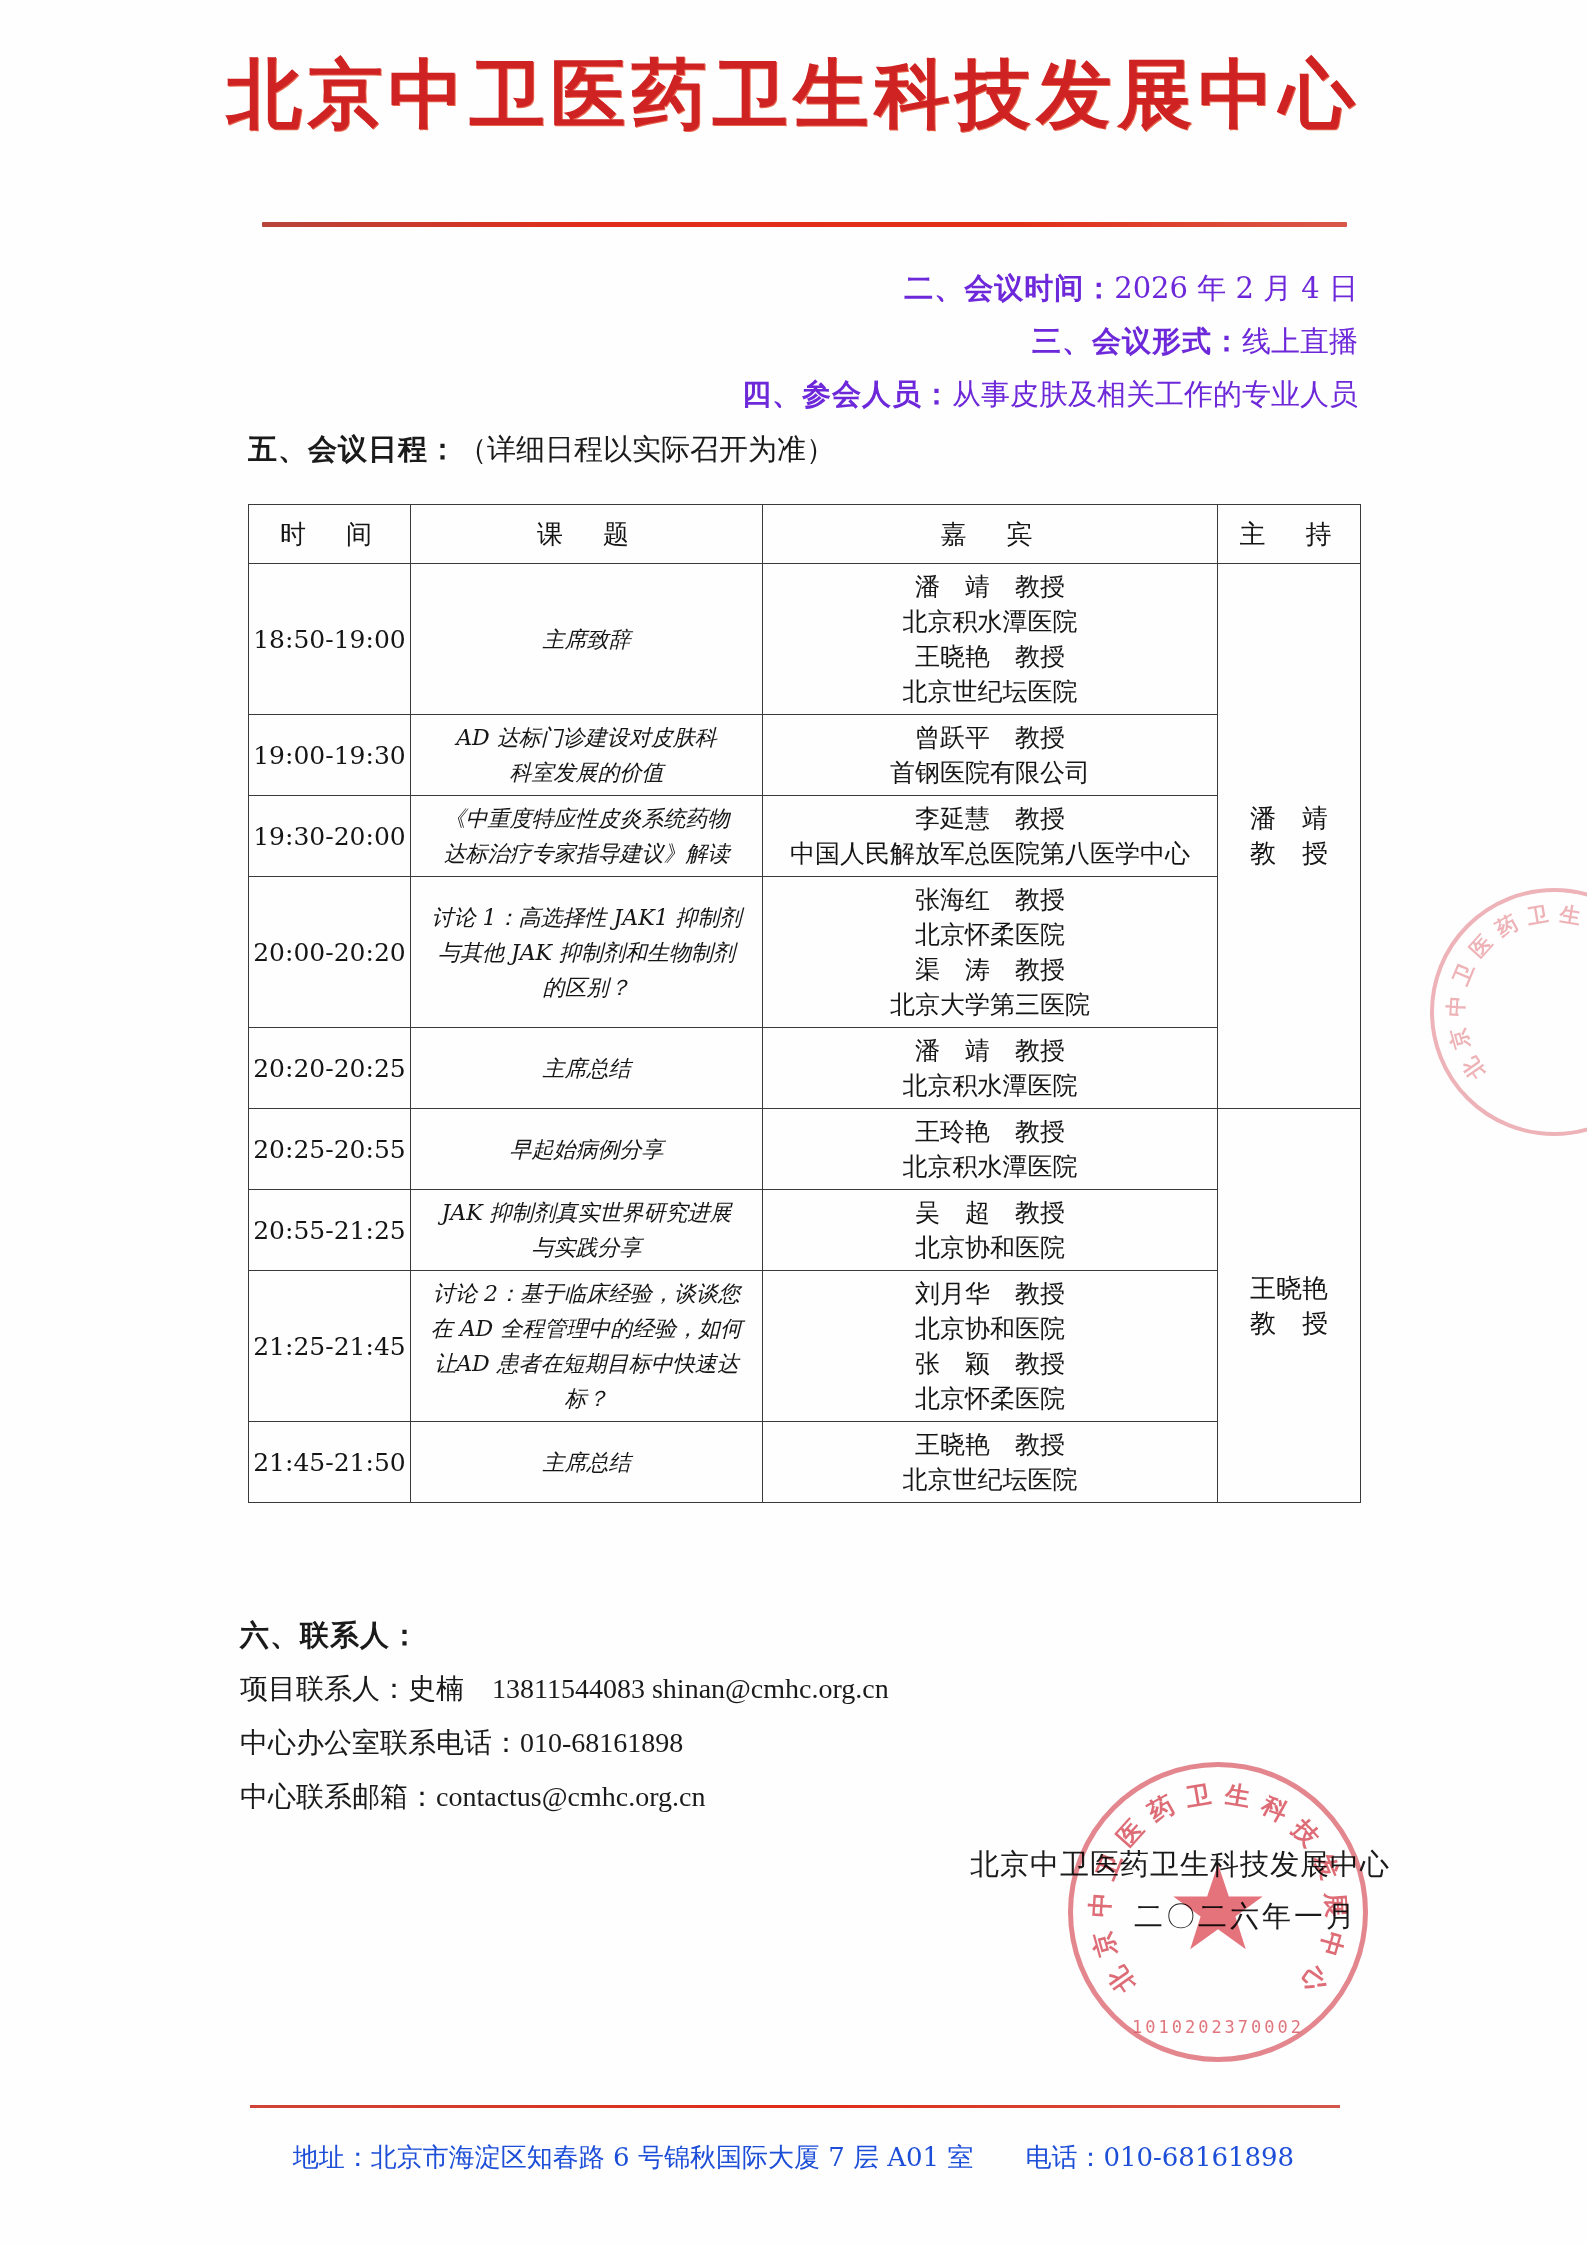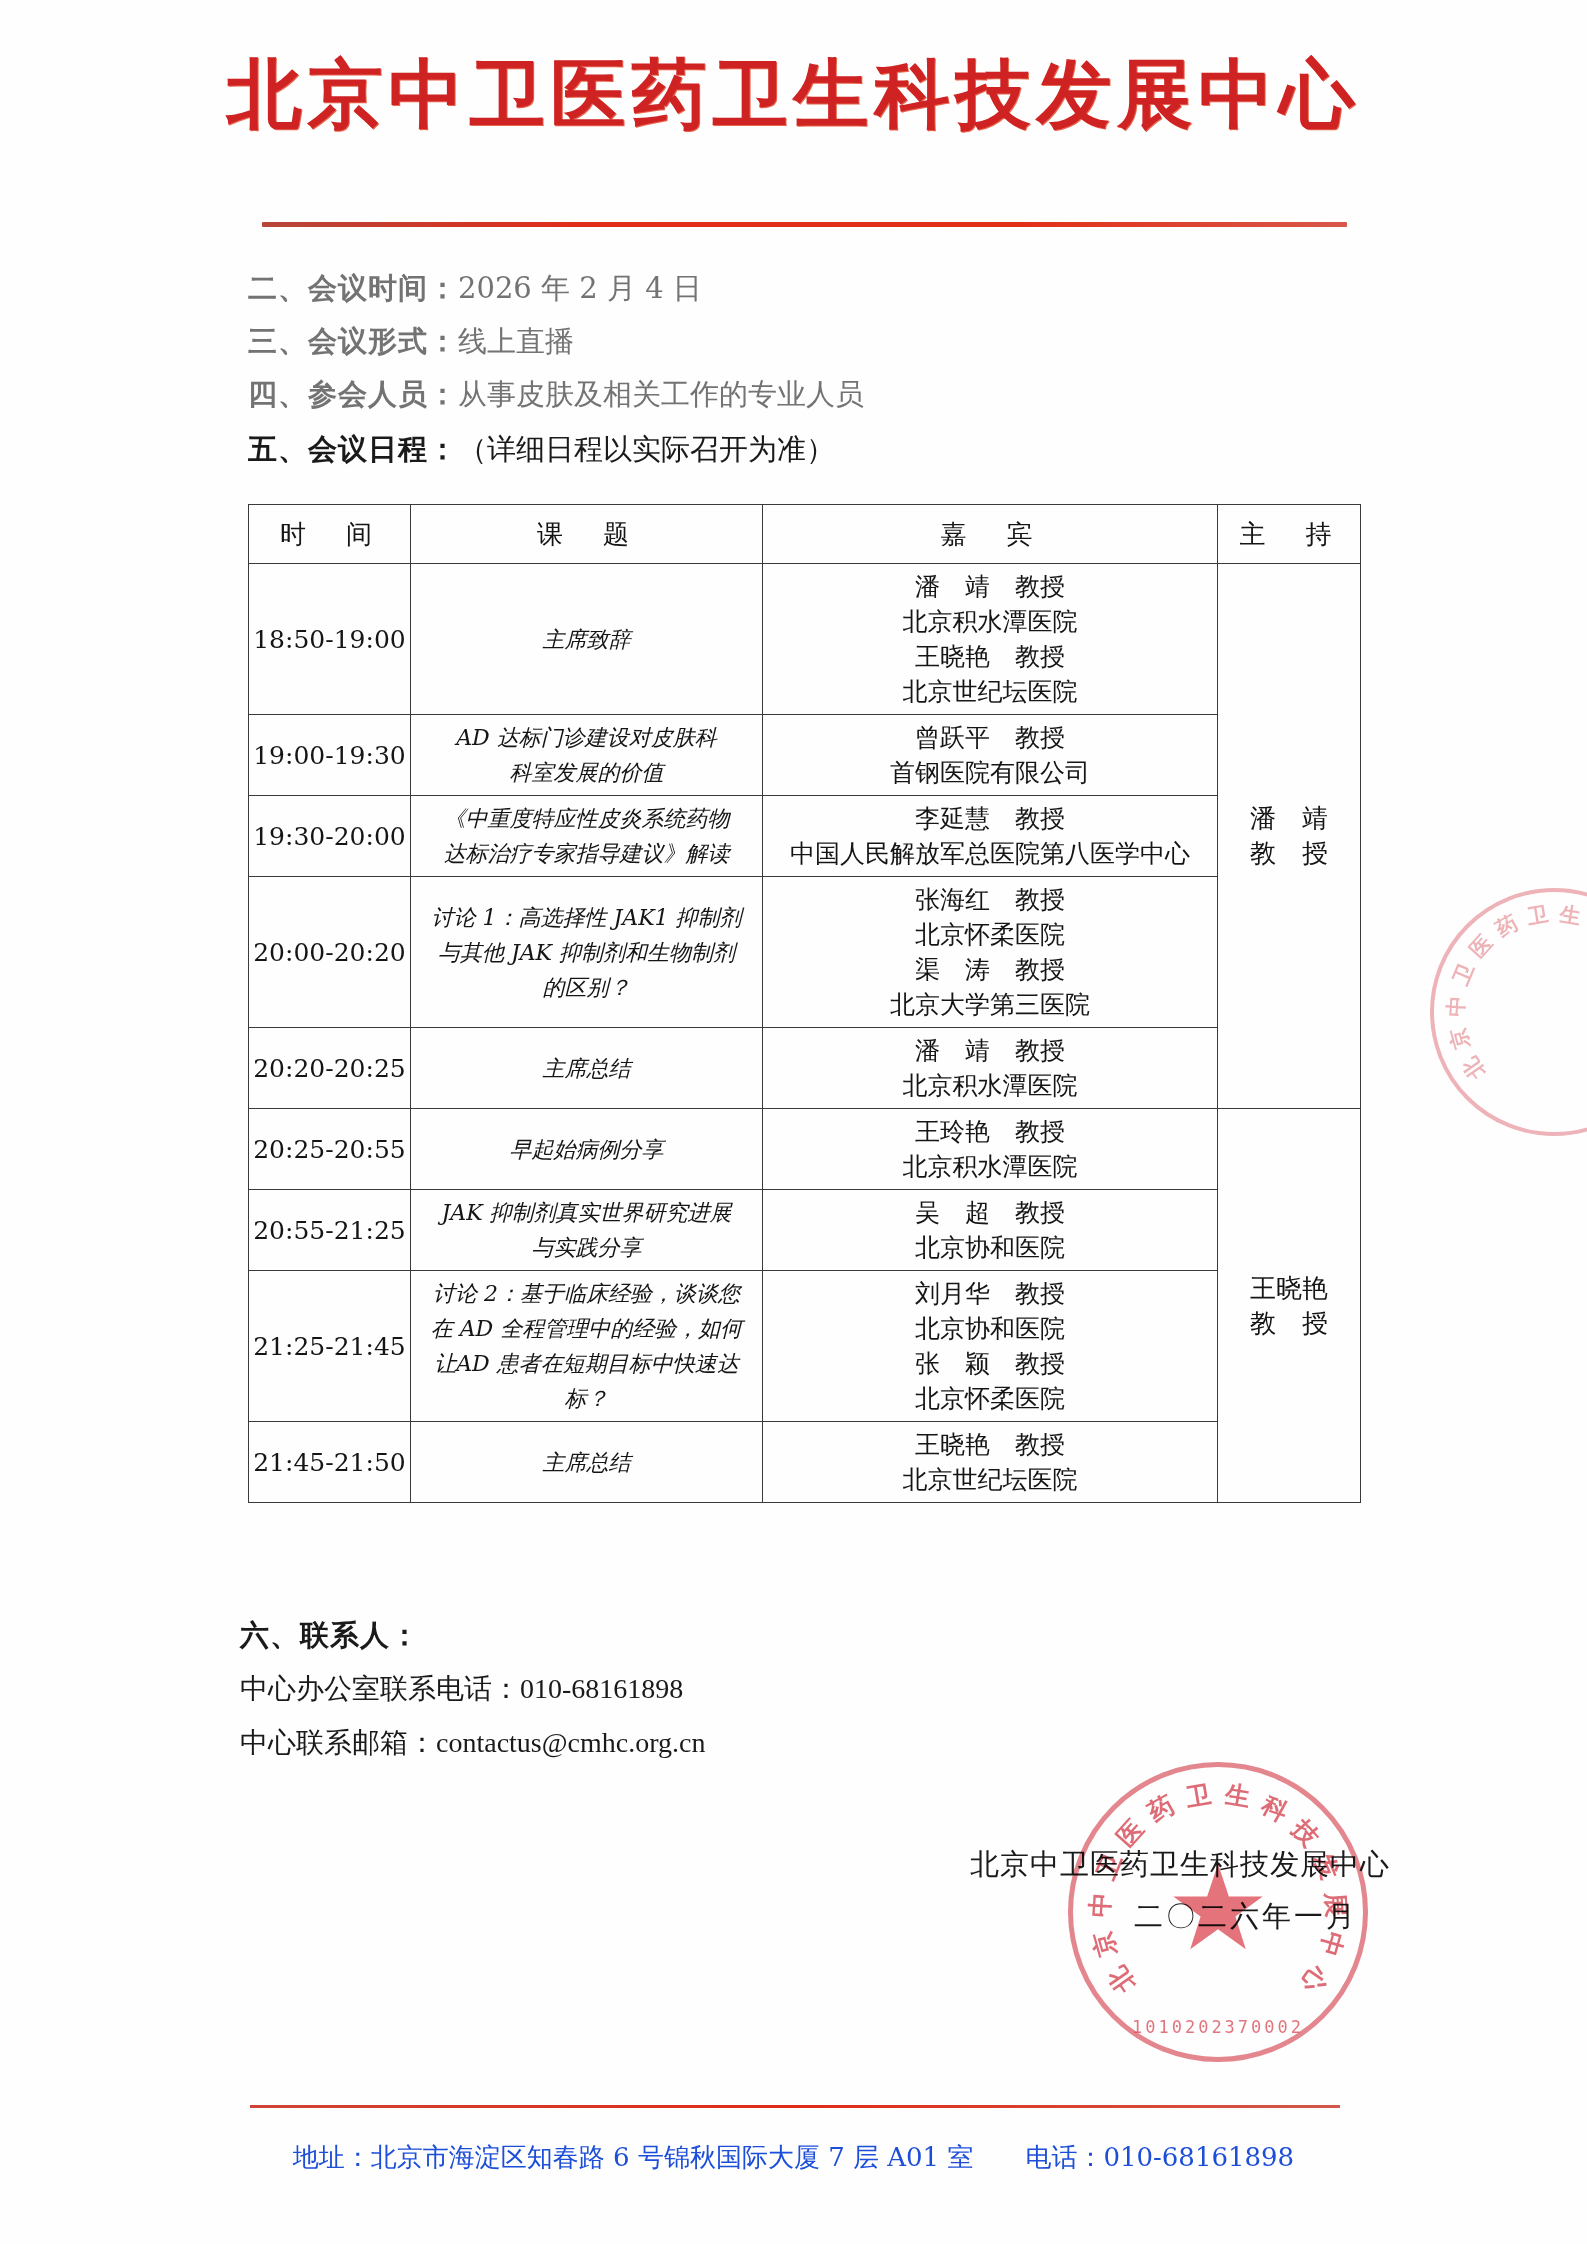--- a/index.html
+++ b/index.html
@@ -52,21 +52,22 @@
   .content {
     position: absolute;
     top: 262px;
     left: 248px;
     width: 1110px;
   }
   .info-line {
     font-size: 29px;
     line-height: 53px;
     white-space: nowrap;
-    color: #737373;
+    color: #6d28d9;
+    text-align: right;
   }
   .info-line .lbl {
     font-weight: bold;
     letter-spacing: 1px;
   }
   .info-line .val {
     font-weight: normal;
   }
   .section-head {
     font-size: 29px;
@@ -406,20 +407,21 @@
                 <span class="ln">北京世纪坛医院</span>
               </td>
             </tr>
           </tbody>
       </table>
     </div>
   </div>
 
   <div class="contacts">
     <div class="head">六、联系人：</div>
+    <div class="row">项目联系人：史楠　13811544083 shinan@cmhc.org.cn</div>
     <div class="row">中心办公室联系电话：010-68161898</div>
     <div class="row">中心联系邮箱：contactus@cmhc.org.cn</div>
   </div>
 
   <div class="signature">
     <div class="sig-org">北京中卫医药卫生科技发展中心</div>
     <div class="sig-date">二〇二六年一月</div>
   </div>
 
   <div class="seal seal-main">

